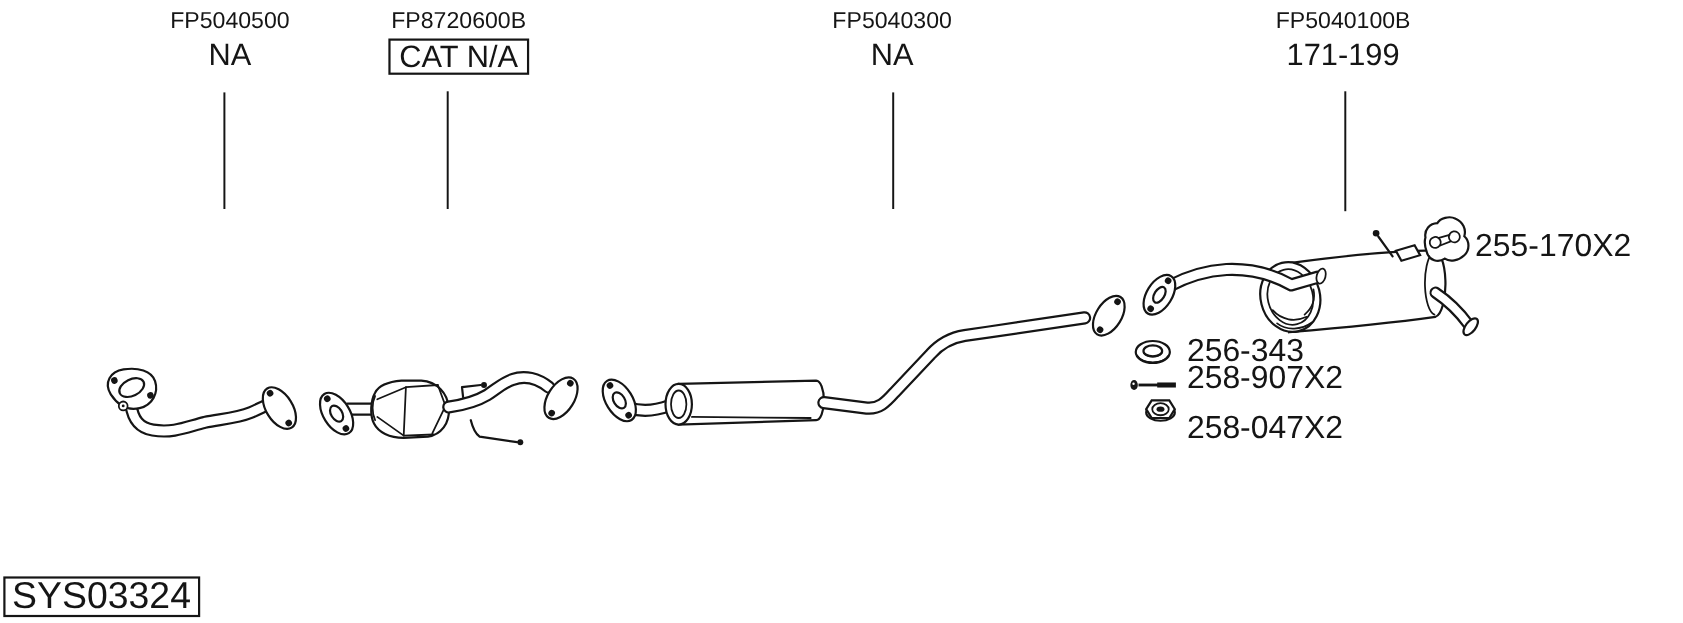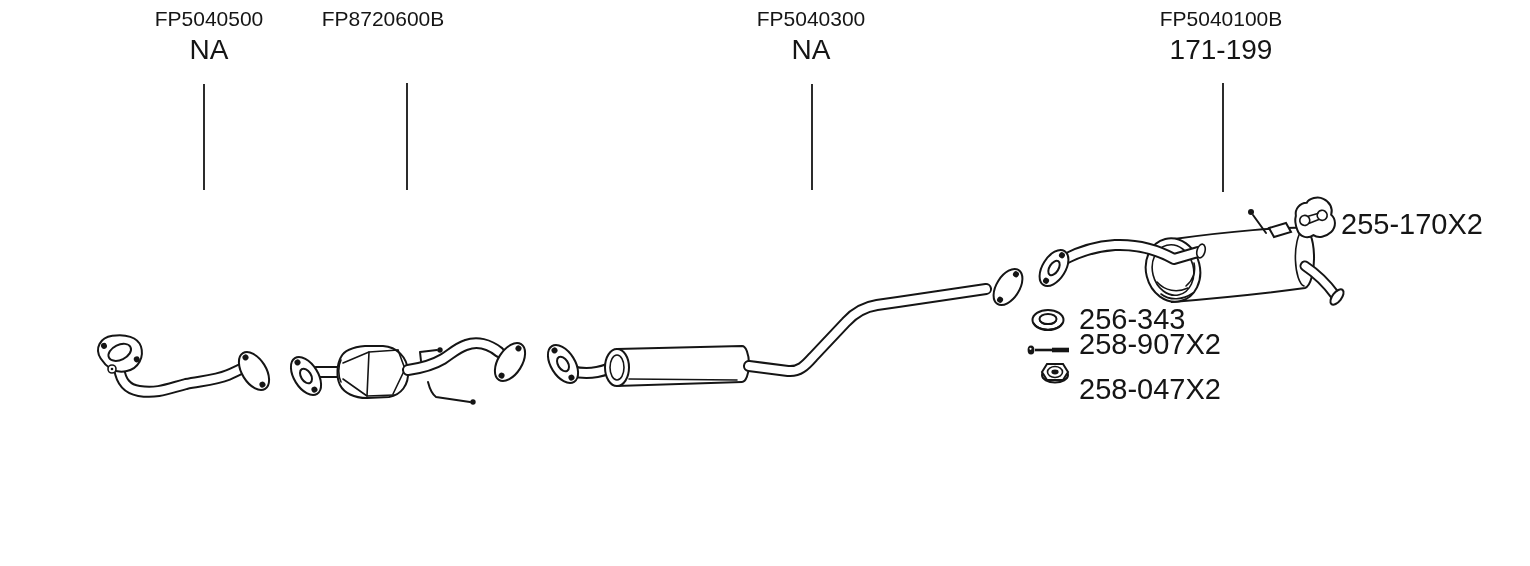--- a/index.html
+++ b/index.html
@@ -171,33 +171,35 @@
       <ellipse class="wf15" cx="1055" cy="372" rx="7.5" ry="5.5"></ellipse>
       <ellipse class="dot" cx="1055" cy="372" rx="3.6" ry="2.4"></ellipse>
     </g>
   </svg>
 
   <div class="callout" style="left:209px">
     <div class="pn">FP5040500</div>
     <div class="val">NA</div>
   </div>
 
-  <div class="callout" style="left:383px">
+  <div class="callout" style="left:417px">
     <div class="pn">FP8720600B</div>
+    <div class="val boxed">CAT N/A</div>
   </div>
 
   <div class="callout" style="left:811px">
     <div class="pn">FP5040300</div>
     <div class="val">NA</div>
   </div>
 
   <div class="callout" style="left:1221px">
     <div class="pn">FP5040100B</div>
     <div class="val">171-199</div>
   </div>
 
   <div class="fit-label" style="left:1341px; top:213px">255-170X2</div>
   <div class="fit-label" style="left:1079px; top:308px">256-343</div>
   <div class="fit-label" style="left:1079px; top:333px">258-907X2</div>
   <div class="fit-label" style="left:1079px; top:378px">258-047X2</div>
 
+  <div class="sys-box">SYS03324</div>
 
 </div>
 
 </body></html>

